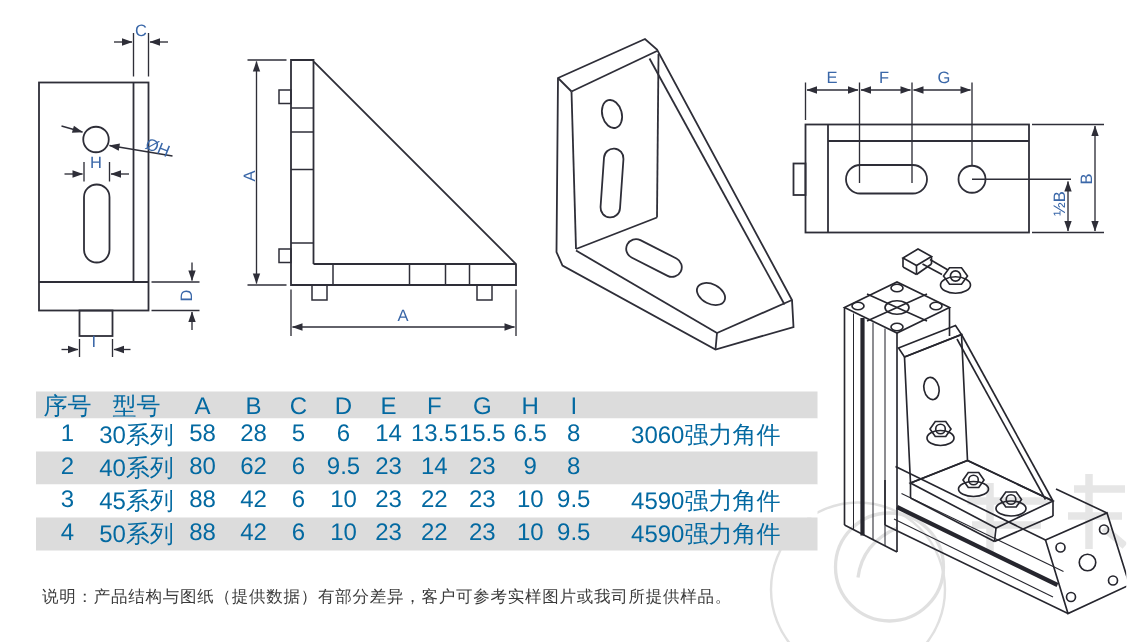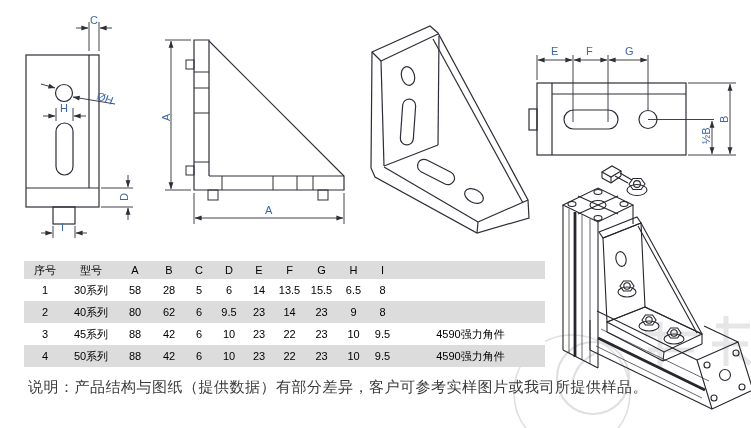--- a/index.html
+++ b/index.html
@@ -2,27 +2,27 @@
 <html><head>
 <meta charset="utf-8">
 <style>
   html,body{margin:0;padding:0;background:#fff;}
   .canvas{
     position:relative;width:751px;height:428px;background:#fff;overflow:hidden;
     font-family:"Liberation Sans","DejaVu Sans",sans-serif;
   }
   .drawing-layer{position:absolute;left:0;top:0;z-index:1;}
   .dim-label{font-size:11px;fill:#3a67a8;}
-  .spec-table{position:absolute;left:24px;top:261px;width:521px;z-index:2;font-size:11px;color:#000000;}
+  .spec-table{position:absolute;left:24px;top:261px;width:521px;z-index:2;font-size:16px;color:#0369a1;}
   .trow{display:grid;grid-template-columns:42px 50px 38px 30px 30px 30px 30px 31px 33px 31px 27px 1fr;
         align-items:center;height:22px;text-align:center;background:#fff;}
   .trow.head{height:18px;}
   .trow.gray{background:#dcdcdc;}
   .trow .cell{white-space:nowrap;overflow:visible;}
-  .note{position:absolute;left:28px;top:378px;z-index:2;font-size:15px;color:#3a3a3a;letter-spacing:.5px;}
+  .note{position:absolute;left:28px;top:390px;z-index:2;font-size:11px;color:#3a3a3a;letter-spacing:.5px;}
 </style>
 </head>
 <body>
 
 <div class="canvas">
 
 <svg class="drawing-layer" width="751" height="428" viewBox="0 0 751 428">
   <defs>
     <marker id="arr" viewBox="0 0 10 10" refX="9.5" refY="5" markerWidth="9" markerHeight="7" markerUnits="userSpaceOnUse" orient="auto-start-reverse">
       <path d="M0,1.5 L10,5 L0,8.5 Z" fill="#2e2e38"></path>
@@ -261,20 +261,21 @@
           <div class="cell">30系列</div>
           <div class="cell">58</div>
           <div class="cell">28</div>
           <div class="cell">5</div>
           <div class="cell">6</div>
           <div class="cell">14</div>
           <div class="cell">13.5</div>
           <div class="cell">15.5</div>
           <div class="cell">6.5</div>
           <div class="cell">8</div>
+          <div class="cell">3060强力角件</div>
         </div>
         <div class="trow gray">
           <div class="cell">2</div>
           <div class="cell">40系列</div>
           <div class="cell">80</div>
           <div class="cell">62</div>
           <div class="cell">6</div>
           <div class="cell">9.5</div>
           <div class="cell">23</div>
           <div class="cell">14</div>

